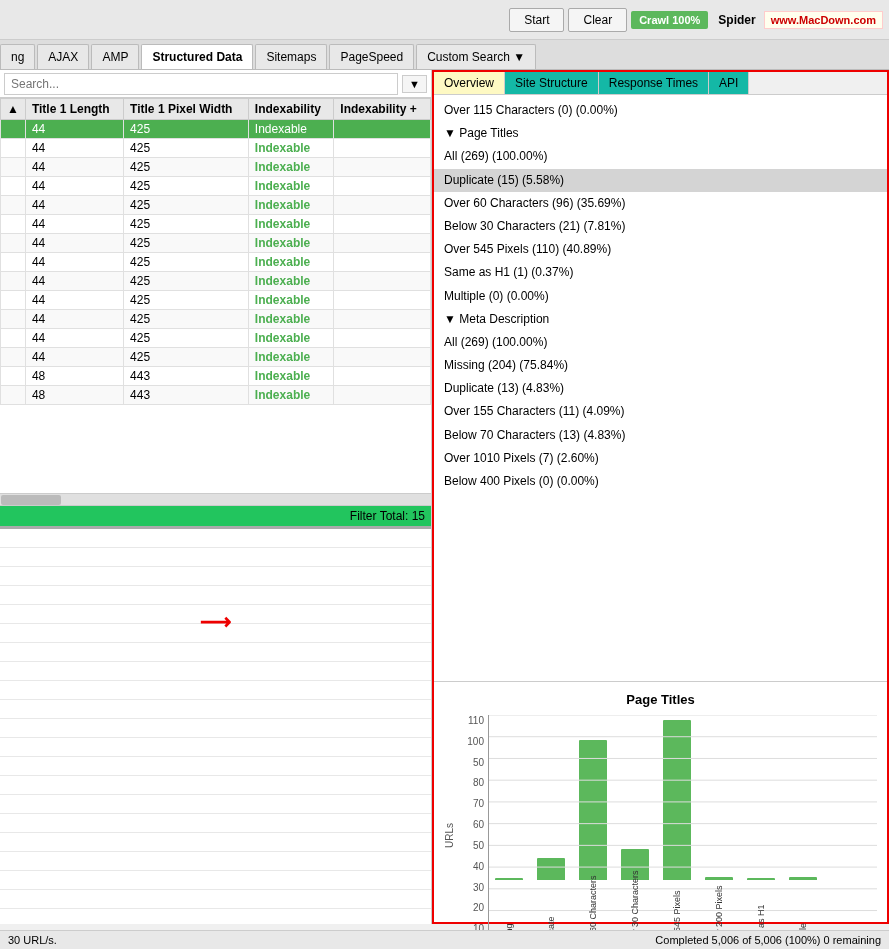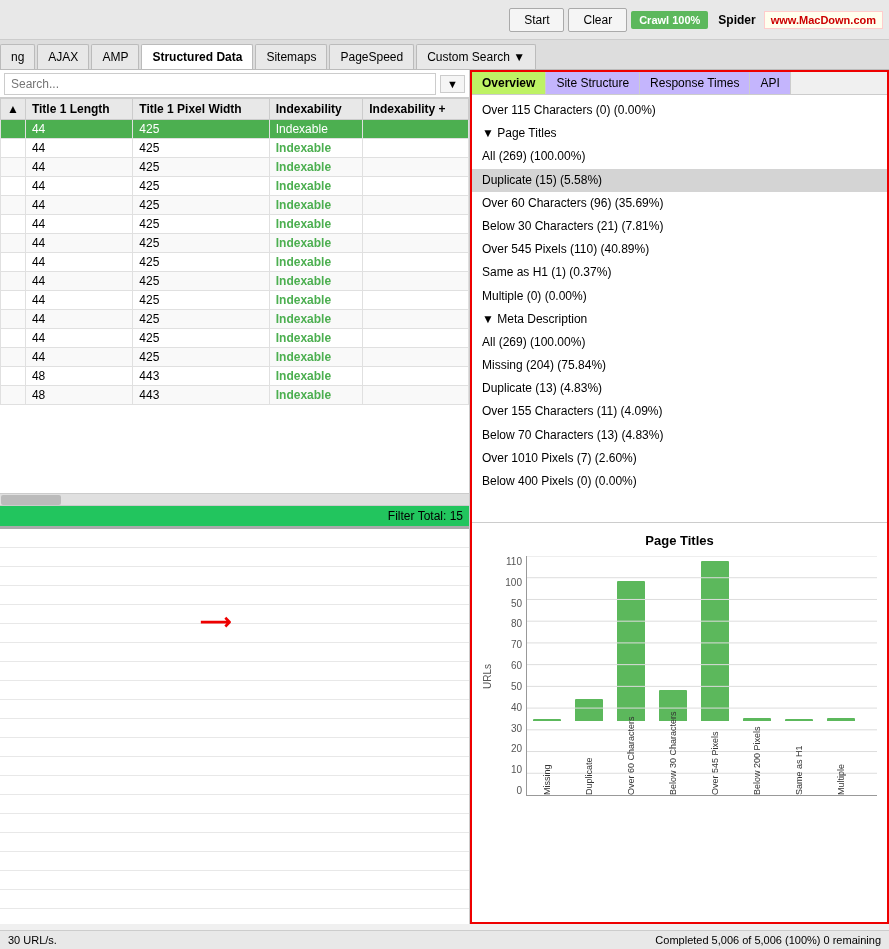--- a/index.html
+++ b/index.html
@@ -67,21 +67,21 @@
     }
 
     
     .main-content {
       display: flex;
       height: calc(949px - 40px - 30px - 25px);
     }
 
     
     .left-panel {
-      width: 470px;
+      width: 432px;
       display: flex;
       flex-direction: column;
       border-right: 1px solid #ccc;
     }
 
     .search-bar {
       display: flex;
       align-items: center;
       padding: 3px 4px;
       border-bottom: 1px solid #ccc;
@@ -174,26 +174,26 @@
     .right-tabs-row {
       display: flex;
       background: #f0f0f0;
       border-bottom: 1px solid #ccc;
     }
     .right-tab {
       padding: 4px 10px;
       font-size: 12px;
       cursor: pointer;
       border-right: 1px solid #ccc;
-      background: #c4b5fd;
+      background: #14b8a6;
       white-space: nowrap;
     }
     .right-tab.active {
-      background: #bef264;
-      font-weight: bold;
+      background: #fef9c3;
+      font-weight: normal;
     }
 
     .right-content {
       flex: 1;
       overflow-y: auto;
       background: white;
       padding: 4px 0;
     }
 
     .filter-item {
@@ -205,21 +205,21 @@
     .filter-item.selected { background: #d4d4d4; }
     .filter-section-header {
       padding: 2px 10px;
       font-size: 12px;
       font-weight: normal;
       line-height: 1.6;
     }
 
     
     .bottom-right {
-      height: 400px;
+      height: 241px;
       background: white;
       border-top: 1px solid #ccc;
       padding: 10px;
     }
     .chart-title {
       text-align: center;
       font-size: 13px;
       font-weight: bold;
       margin-bottom: 8px;
     }

